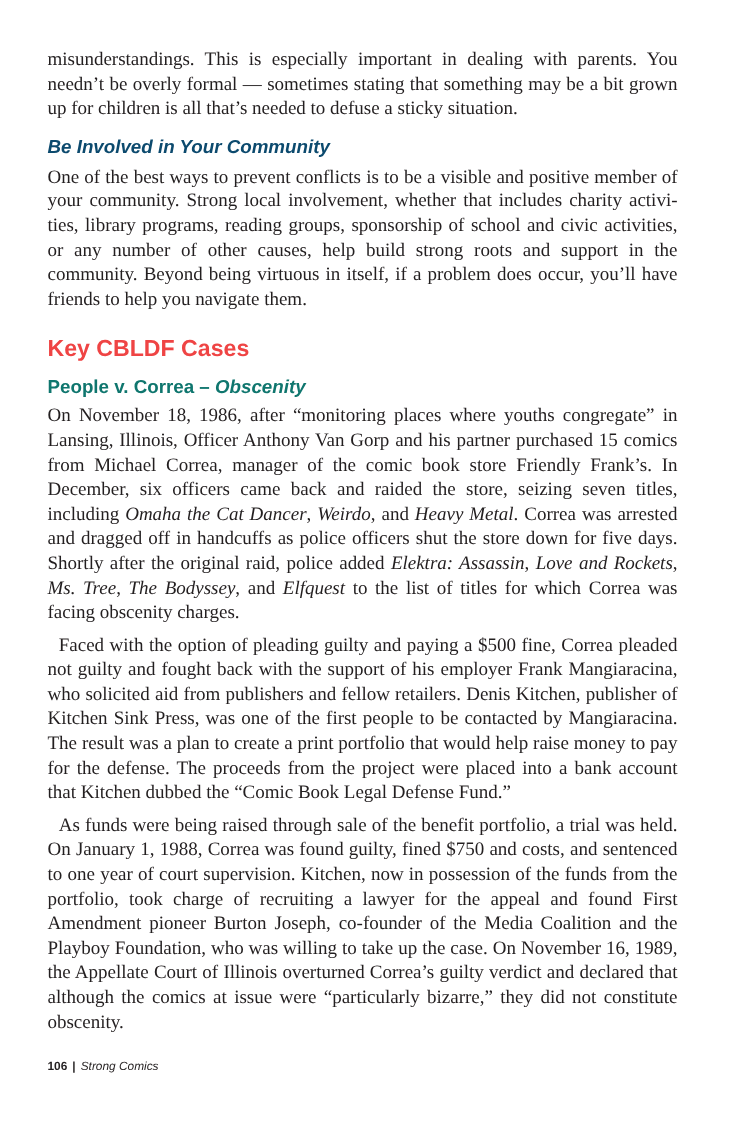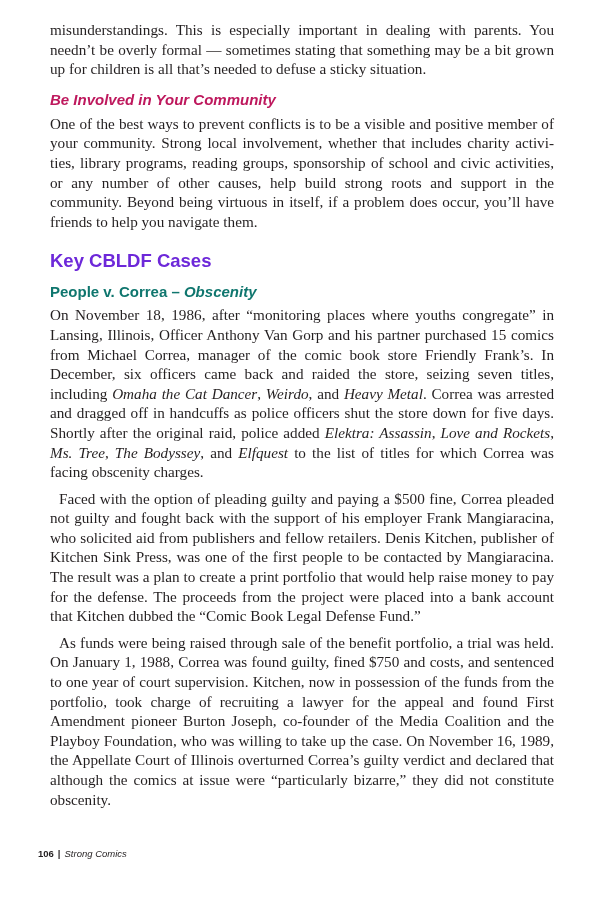--- a/index.html
+++ b/index.html
@@ -1,32 +1,32 @@
 <!DOCTYPE html>
 <html><head>
 <meta charset="utf-8">
 <style>
   html, body { margin: 0; padding: 0; background: #ffffff; }
   body { width: 600px; height: 900px; position: relative; overflow: hidden; }
   .page {
-    position: absolute; left: 38px; top: 20px; width: 504px;
+    position: absolute; left: 38px; top: 38px; width: 504px;
     font-family: "Liberation Serif", "DejaVu Serif", serif;
     font-size: 15.2px; line-height: 19.6px; color: #231f20;
-    text-align: justify; hyphens: manual; margin-left: 12px;
+    text-align: justify; hyphens: manual;
   }
   p { margin: 0; }
   p.indent { text-indent: 9px; margin-top: 7px; }
   .h3 {
     font-family: "Liberation Sans", "DejaVu Sans", sans-serif;
-    font-weight: bold; font-style: italic; font-size: 15px; color: #be185d;
+    font-weight: bold; font-style: italic; font-size: 15px; color: #0c4a6e;
     margin-top: 12px; margin-bottom: 5px; line-height: 18px; text-align: left;
   }
   .h2 {
     font-family: "Liberation Sans", "DejaVu Sans", sans-serif;
-    font-weight: bold; font-size: 18.5px; color: #6d28d9;
+    font-weight: bold; font-size: 18.5px; color: #ef4444;
     margin-top: 19px; margin-bottom: 8px; line-height: 22px; text-align: left;
   }
   .h3b {
     font-family: "Liberation Sans", "DejaVu Sans", sans-serif;
     font-weight: bold; font-size: 15px; color: #0f766e;
     margin-top: 11px; margin-bottom: 4px; line-height: 18px; text-align: left;
   }
   .h3b em { font-style: italic; }
   em { }
   .footer {

